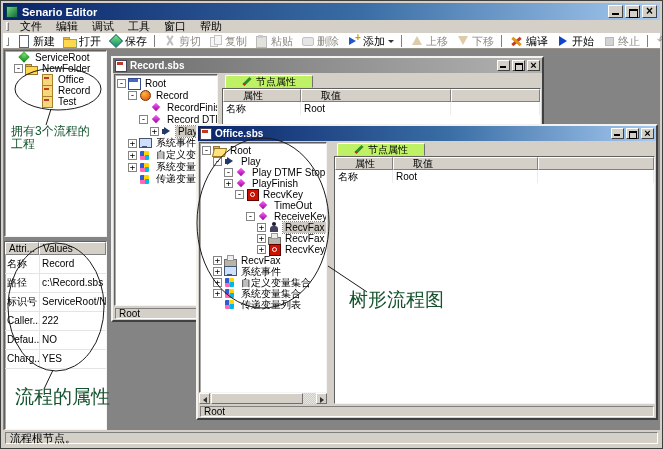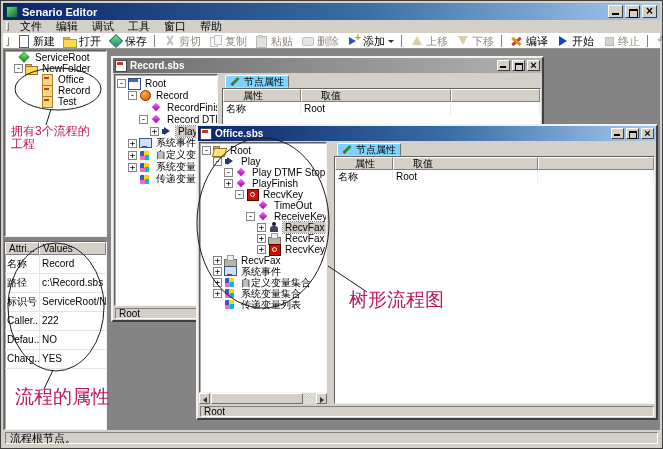--- a/index.html
+++ b/index.html
@@ -135,21 +135,21 @@
   .ctitle.active{background:linear-gradient(90deg,#0a246a,#3a6ea5 55%,#a6caf0)}
   .ctitle.inactive{background:linear-gradient(90deg,#6d6d6d,#b2b2b2)}
   .cmain{flex:1;display:flex;min-height:0;padding:1px}
   .ctree{width:104px;flex:none;display:flex;flex-direction:column;overflow:hidden}
   .win-office .ctree{width:128px}
   .ctree-rows{flex:1;overflow:hidden;background:#fff;padding-top:2px}
   .csplit{width:4px;flex:none;background:#d4d0c8}
   .win-office .csplit{width:7px}
   .cprop{flex:1;display:flex;flex-direction:column;min-width:0}
   .tabrow{height:14px;flex:none;display:flex;align-items:flex-end;padding-left:3px}
-  .tab{display:flex;align-items:center;height:13px;padding:0 4px;background:#7dd3fc;
+  .tab{display:flex;align-items:center;height:13px;padding:0 16px;background:#bef264;
     border:1px solid;border-color:#fff #707070 #d4d0c8 #fff;border-radius:2px 2px 0 0;font-size:10px}
   .cgrid{flex:1;display:flex;flex-direction:column;min-height:0}
   .ghead{display:flex;height:13px;flex:none;background:#d4d0c8}
   .gcell{border:1px solid;border-color:#fff #808080 #808080 #fff;padding:0 19px;line-height:11px;font-size:10px;overflow:hidden;white-space:nowrap}
   .grow{display:flex;height:13px;flex:none;font-size:10px;background:#fff}
   .gv{padding:0 3px;line-height:13px;border-right:1px solid #ececec;overflow:hidden;white-space:nowrap}
   .ca{width:78px;flex:none}.cv{width:150px;flex:none}.cf{flex:1}
   .win-office .ca{width:58px}.win-office .cv{width:145px}
   .gfill{flex:1;background:#fff}
   .cstatus{height:13px;flex:none;background:#d4d0c8;display:flex;align-items:center;font-size:10px;padding:1px 2px}
@@ -164,21 +164,21 @@
   .sarrow.right::before{border-left:4px solid #333}
   .strack{flex:1;background:repeating-conic-gradient(#e8e6e0 0 25%,#d0ccc4 0 50%) 0 0/2px 2px;position:relative}
   .sthumb{position:absolute;left:1px;top:0;bottom:0;width:92px;background:#d4d0c8;border:1px solid;border-color:#fff #707070 #707070 #fff}
 
   
   .statusbar{position:absolute;left:2px;right:2px;bottom:2px;height:16px;background:#d4d0c8;padding:2px}
   .statusbar .sfield{height:12px;border:1px solid;border-color:#808080 #fff #fff #808080;line-height:10px;padding:0 4px;font-size:11px}
 
   
   .annot{position:absolute;left:0;top:0;z-index:50;pointer-events:none}
-  .note{position:absolute;z-index:51;color:#be185d;font-size:12px;line-height:13px;pointer-events:none;white-space:nowrap}
+  .note{position:absolute;z-index:51;color:#14532d;font-size:12px;line-height:13px;pointer-events:none;white-space:nowrap}
   .note.big{font-size:19px}
 </style>
 </head>
 <body>
 
 <div class="screen">
 
   <div class="titlebar">
     <span class="app-icon"></span>
     <span>Senario Editor</span>

